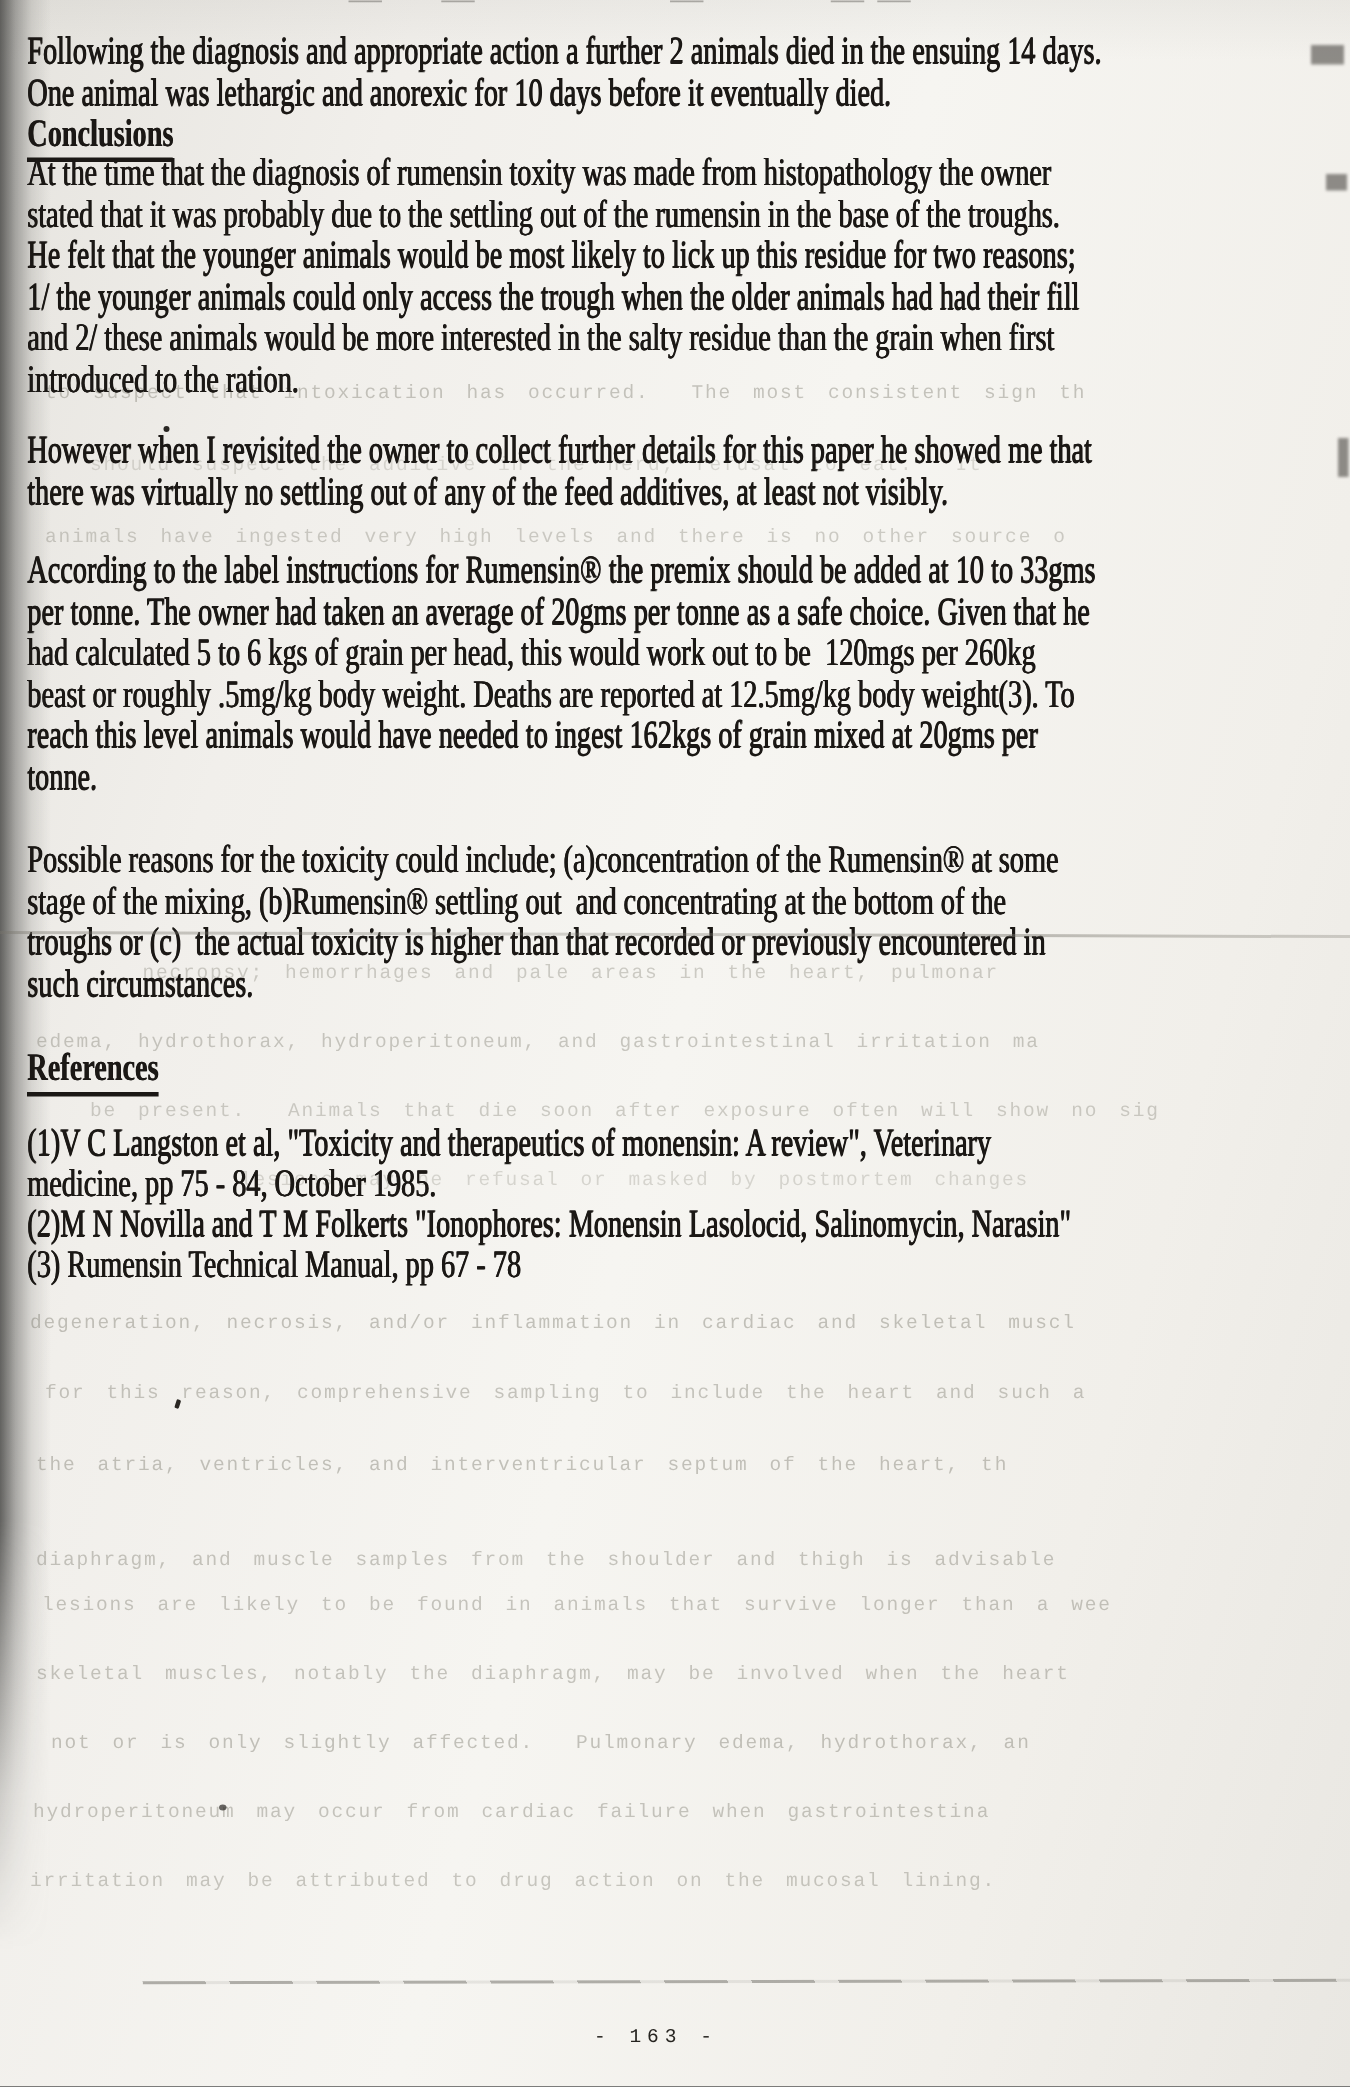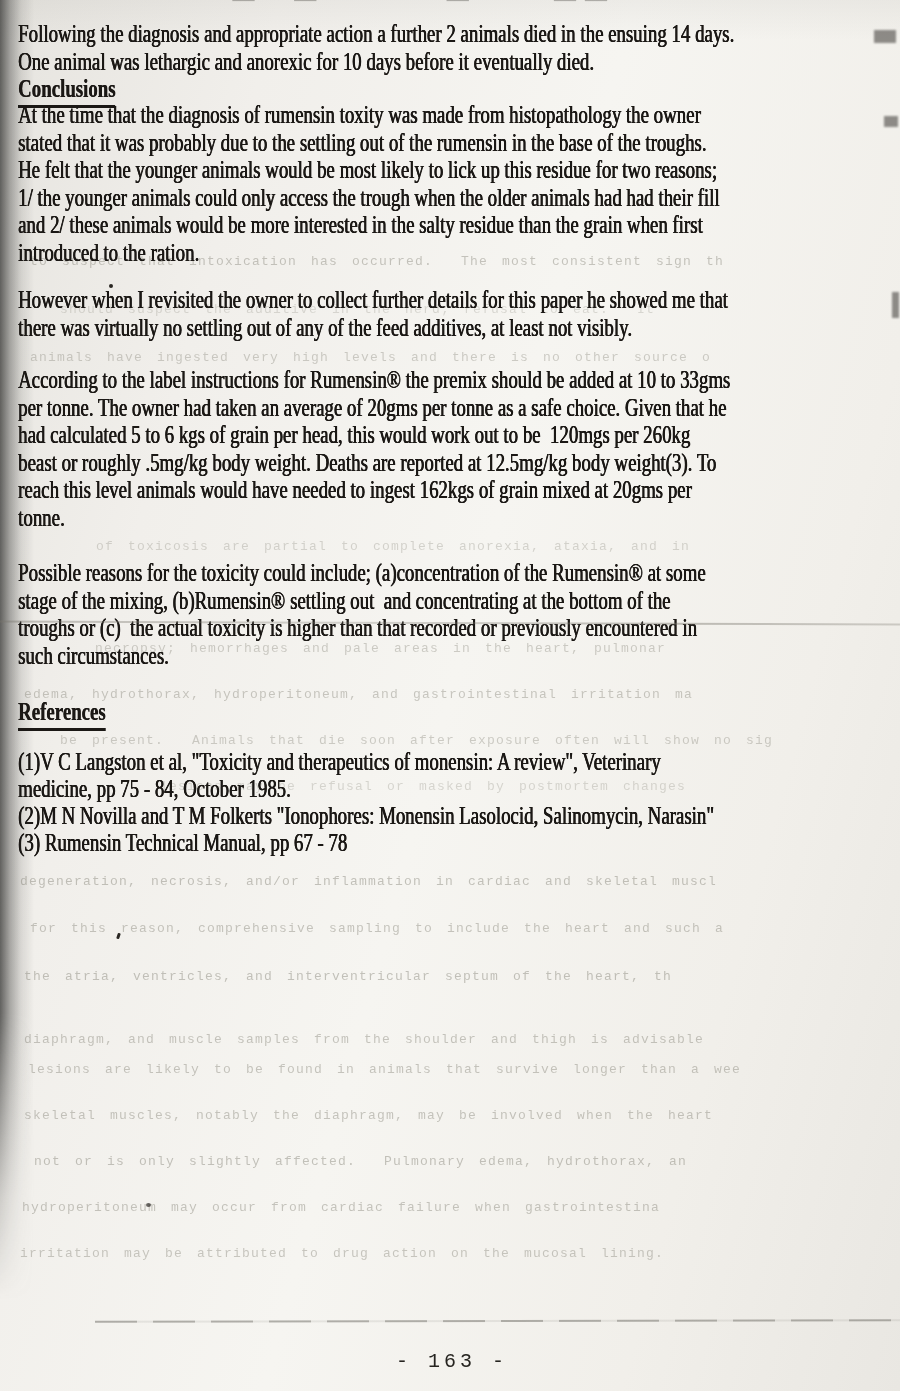--- a/index.html
+++ b/index.html
@@ -71,39 +71,38 @@
   }
   .footer-rule {
     position:absolute; left:95px; top:1320px; width:805px; height:2px;
     background:repeating-linear-gradient(to right,
       rgba(105,103,96,0.50) 0 42px, rgba(105,103,96,0.12) 42px 58px);
     transform:rotate(-0.12deg);
   }
   .page-number {
     position:absolute; left:396px; top:1350px;
     font-family:"Liberation Mono","DejaVu Sans Mono",monospace;
-    font-size:20px; letter-spacing:4px; color:#262420;
+    font-size:13px; letter-spacing:4px; color:#262420;
     white-space:pre;
   }
   .speck { position:absolute; background:#2a2723; border-radius:50%; }
   .smudge { position:absolute; background:#3b3834; filter:blur(1.2px); opacity:0.55; }
 </style>
 </head>
 <body>
 
 <div id="page">
 
   <div class="left-shadow"></div>
 
   <div id="ghost-layer">
     <div class="ghost-frag" style="left:140px; top:-14px;">· ··  — ·—  ···   — ··  —— ·</div>
   <div class="ghost-line" style="top: 253px; left: 30px; opacity: 0.4;">to suspect that intoxication has occurred.  The most consistent sign th</div>
       <div class="ghost-line" style="top: 301px; left: 60px; opacity: 0.24;">should suspect the additive in the herd; refusal to eat.  It</div>
       <div class="ghost-line" style="top: 349px; left: 30px; opacity: 0.34;">animals have ingested very high levels and there is no other source o</div>
-      <div class="ghost-line" style="top: 538px; left: 96px; opacity: 0.28;">of toxicosis are partial to complete anorexia, ataxia, and in</div>
       <div class="ghost-line" style="top: 640px; left: 95px; opacity: 0.34;">necropsy; hemorrhages and pale areas in the heart, pulmonar</div>
       <div class="ghost-line" style="top: 686px; left: 24px; opacity: 0.38;">edema, hydrothorax, hydroperitoneum, and gastrointestinal irritation ma</div>
       <div class="ghost-line" style="top: 732px; left: 60px; opacity: 0.34;">be present.  Animals that die soon after exposure often will show no sig</div>
       <div class="ghost-line" style="top: 778px; left: 160px; opacity: 0.26;">lesions may be refusal or masked by postmortem changes</div>
       <div class="ghost-line" style="top: 873px; left: 20px; opacity: 0.42;">degeneration, necrosis, and/or inflammation in cardiac and skeletal muscl</div>
       <div class="ghost-line" style="top: 920px; left: 30px; opacity: 0.4;">for this reason, comprehensive sampling to include the heart and such a</div>
       <div class="ghost-line" style="top: 968px; left: 24px; opacity: 0.42;">the atria, ventricles, and interventricular septum of the heart, th</div>
       <div class="ghost-line" style="top: 1031px; left: 24px; opacity: 0.4;">diaphragm, and muscle samples from the shoulder and thigh is advisable</div>
       <div class="ghost-line" style="top: 1061px; left: 28px; opacity: 0.4;">lesions are likely to be found in animals that survive longer than a wee</div>
       <div class="ghost-line" style="top: 1107px; left: 24px; opacity: 0.4;">skeletal muscles, notably the diaphragm, may be involved when the heart</div>

